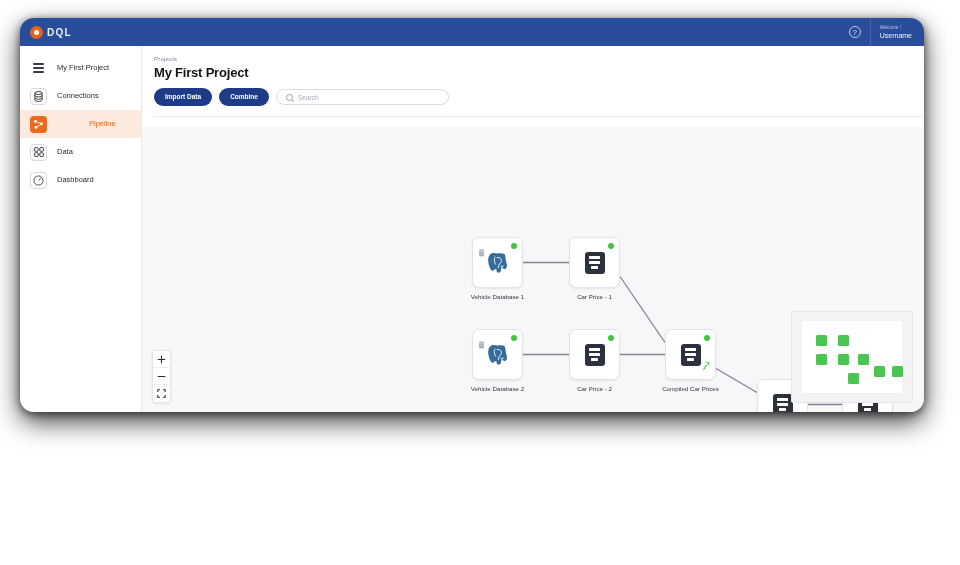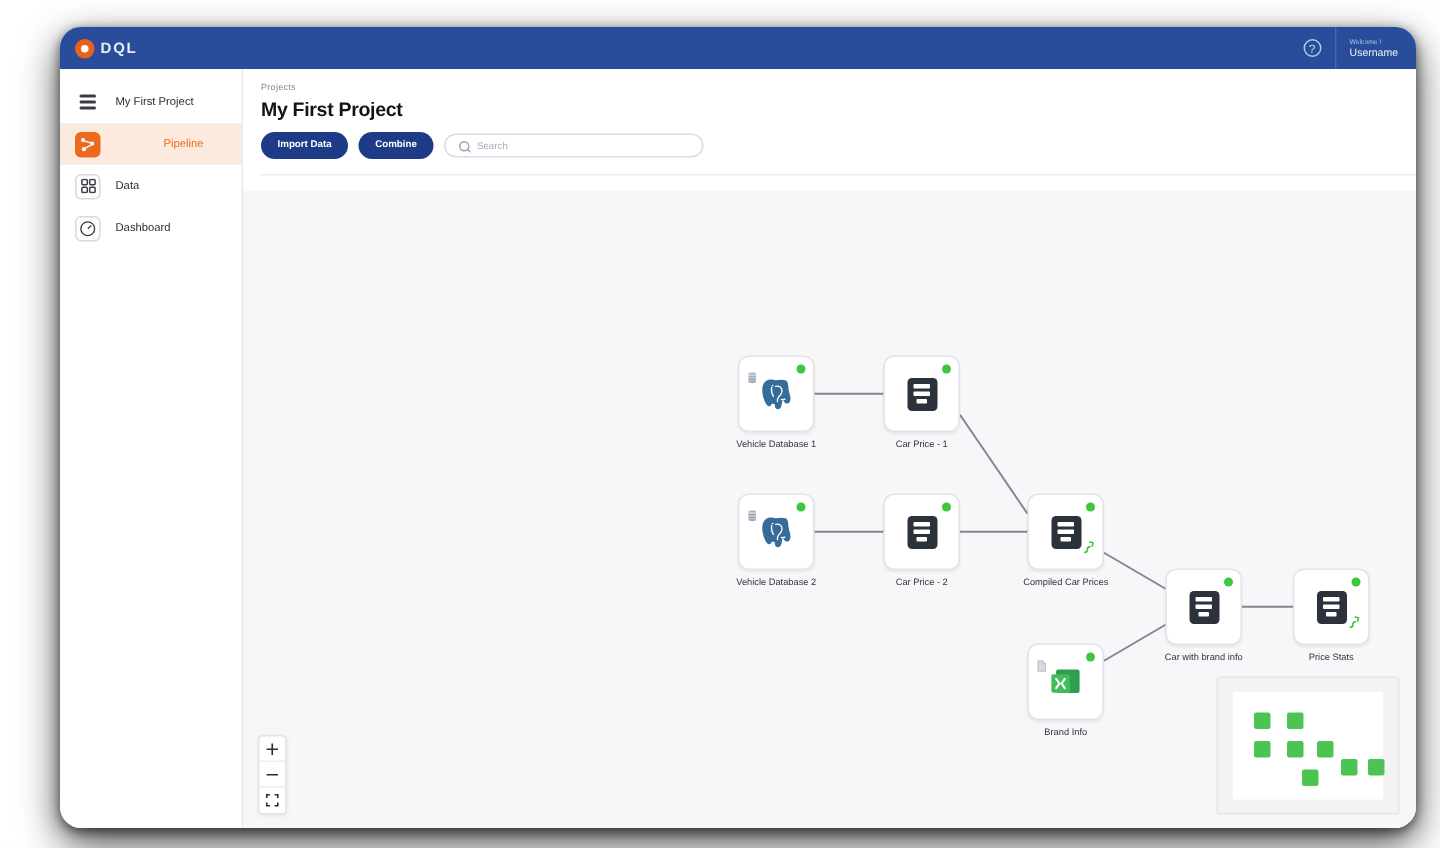--- a/index.html
+++ b/index.html
@@ -4,22 +4,22 @@
 <style>
   * { box-sizing: border-box; margin: 0; padding: 0; }
   html, body {
     width: 960px; height: 565px;
     background: #ffffff;
     font-family: "Liberation Sans", sans-serif;
     overflow: hidden;
   }
   #app {
     position: absolute;
-    left: 40px; top: 18px;
-    width: 904px; height: 534px;
+    left: 20px; top: 18px;
+    width: 904px; height: 394px;
     background: #7dd3fc;
     border-radius: 14px;
     overflow: hidden;
     box-shadow: 0 10px 26px rgba(0,0,0,0.72), 0 2px 8px rgba(0,0,0,0.55);
   }
 
   
   .topbar {
     position: absolute; left:0; top:0; width:100%; height:28px;
     background: #2a4d9b;
@@ -227,20 +227,31 @@
       <span class="side-icon">
         <span class="hamburger">
             <span></span>
             <span></span>
             <span></span>
           </span>
       </span>
       <span class="side-label">My First Project</span>
     </div>
 
+    <div class="side-item">
+      <span class="side-icon boxed">
+        <svg width="9" height="11" viewBox="0 0 9 11">
+          <ellipse cx="4.5" cy="2" rx="3.6" ry="1.5" fill="none" stroke="#3b3b45" stroke-width="1"></ellipse>
+          <path d="M0.9 2v6.9c0 .8 1.6 1.5 3.6 1.5s3.6-.7 3.6-1.5V2" fill="none" stroke="#3b3b45" stroke-width="1"></path>
+          <path d="M0.9 4.4c0 .8 1.6 1.5 3.6 1.5s3.6-.7 3.6-1.5" fill="none" stroke="#3b3b45" stroke-width="1"></path>
+          <path d="M0.9 6.7c0 .8 1.6 1.5 3.6 1.5s3.6-.7 3.6-1.5" fill="none" stroke="#3b3b45" stroke-width="1"></path>
+        </svg>
+      </span>
+      <span class="side-label">Connections</span>
+    </div>
 
     <div class="side-item active">
       <span class="side-icon orange">
         <svg width="11" height="11" viewBox="0 0 12 12">
           <circle cx="2.6" cy="2.6" r="1.5" fill="#fff"></circle>
           <circle cx="9.2" cy="5.2" r="1.5" fill="#fff"></circle>
           <circle cx="3.2" cy="9.2" r="1.5" fill="#fff"></circle>
           <path d="M3.8 3.4 L8.2 4.7 M8.4 6.3 L4.2 8.4" stroke="#fff" stroke-width="1" fill="none"></path>
         </svg>
       </span>

